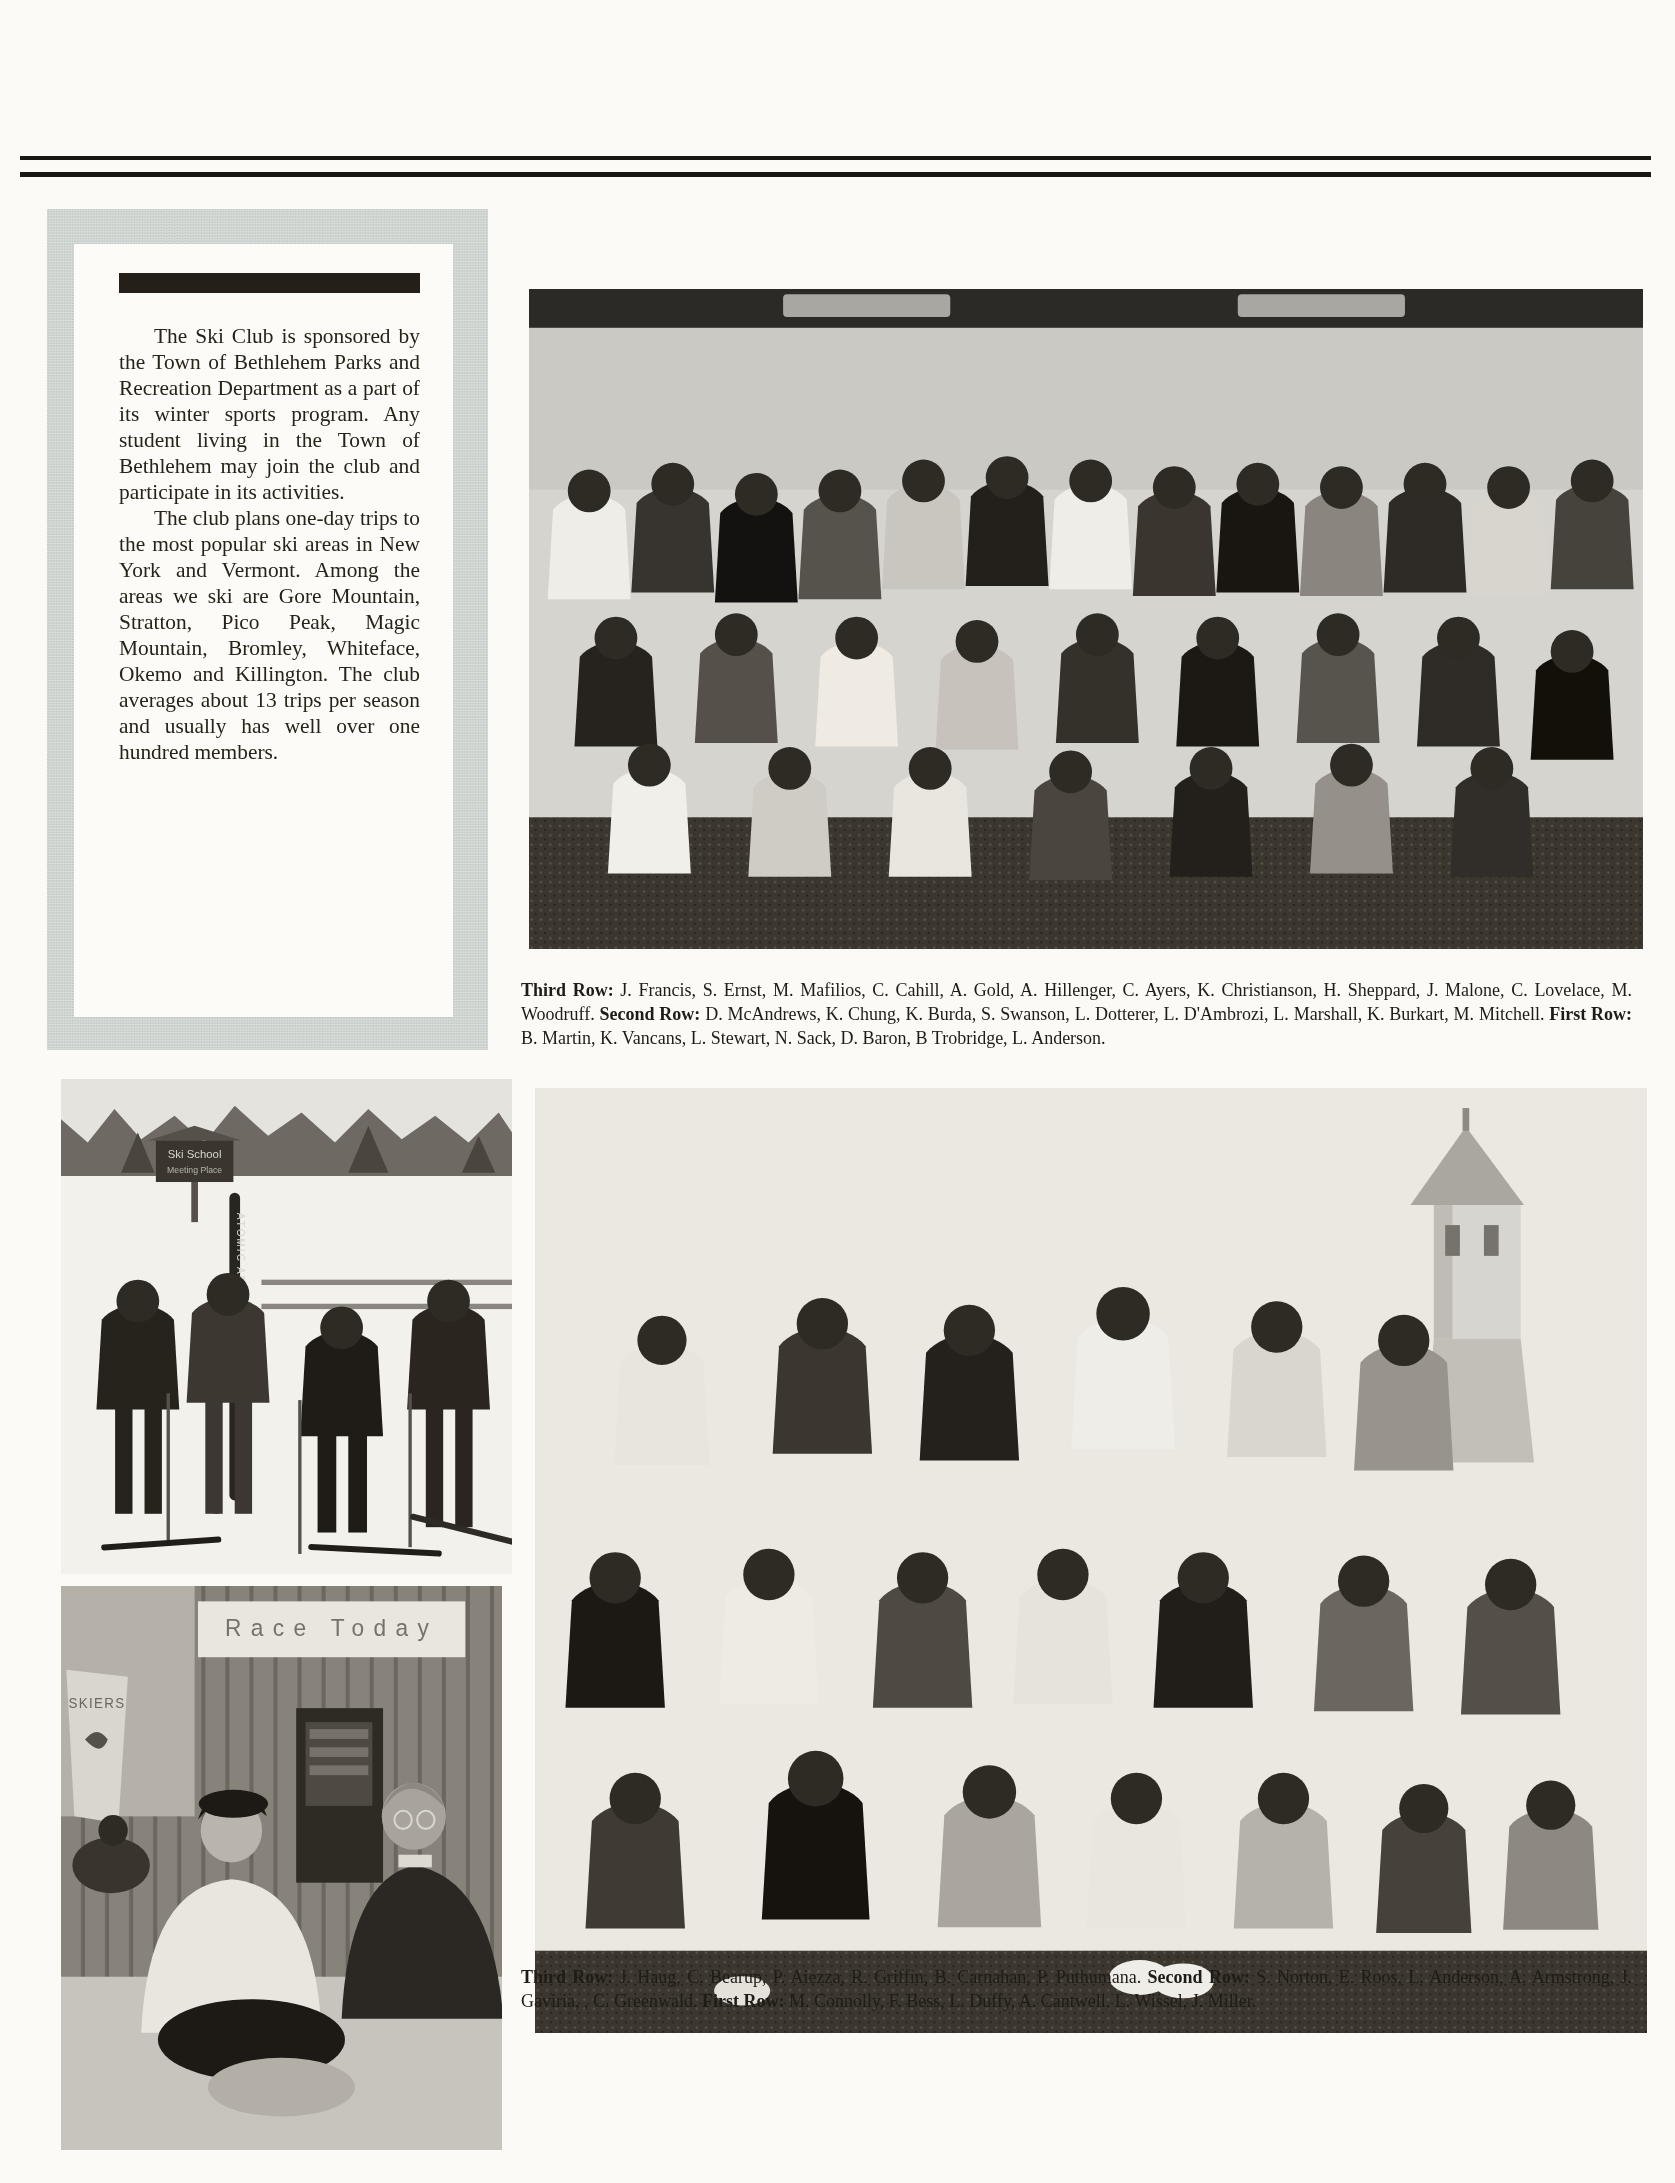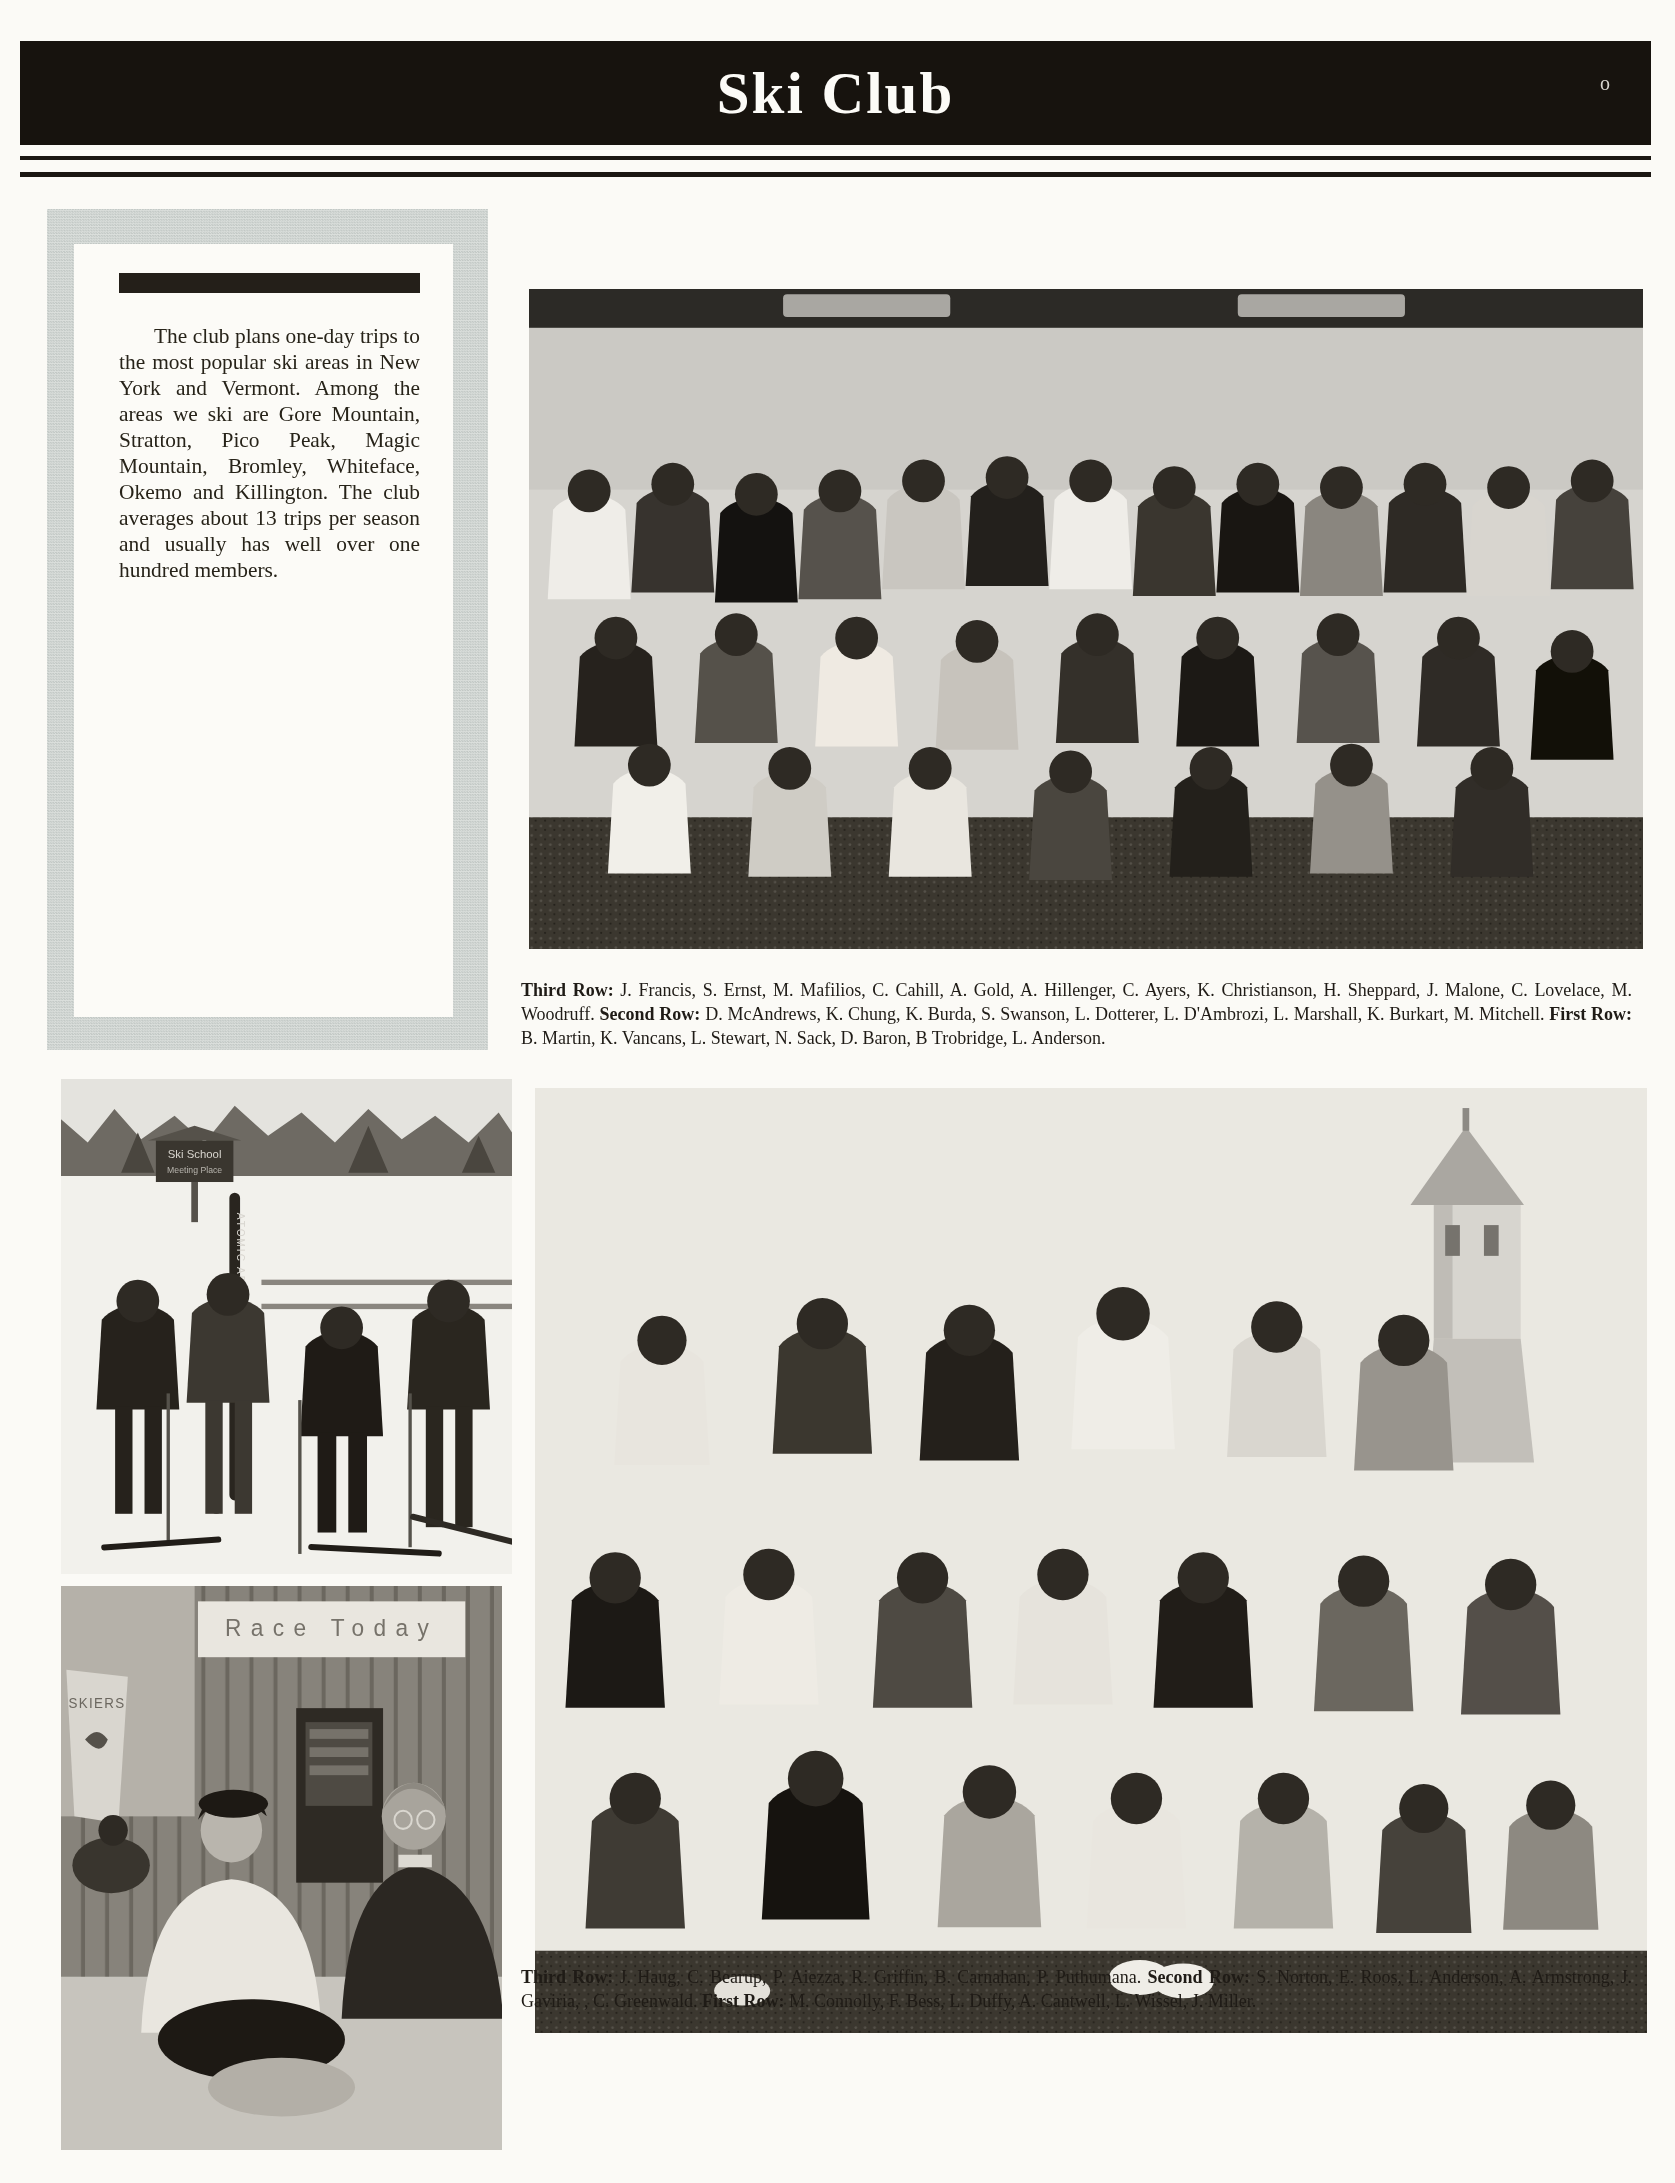--- a/index.html
+++ b/index.html
@@ -76,31 +76,28 @@
   }
   .caption b{font-weight:bold;}
   .caption-1{left:521px;top:960px;width:1111px;}
   .caption-2{left:521px;top:1947px;width:1111px;}
 </style>
 </head>
 <body>
 
 <div class="page">
 
-  <header class="banner">
-    <span class="banner-title">Ski Club</span>
-    <span class="banner-mark">o</span>
-  </header>
   <div class="rule rule-1"></div>
   <div class="rule rule-2"></div>
 
   <aside class="sidebar">
     <div class="sidebar-inner">
       <div class="sidebar-bar"></div>
       <div class="sidebar-text">
+        <p>The Ski Club is sponsored by the Town of Bethlehem Parks and Recreation Department as a part of its winter sports program. Any student living in the Town of Bethlehem may join the club and participate in its activities.</p>
         <p>The club plans one-day trips to the most popular ski areas in New York and Vermont. Among the areas we ski are Gore Mountain, Stratton, Pico Peak, Magic Mountain, Bromley, Whiteface, Okemo and Killington. The club averages about 13 trips per season and usually has well over one hundred members.</p>
       </div>
     </div>
   </aside>
 
   <figure class="photo-group-1">
     <svg viewBox="0 0 1666 987" preserveAspectRatio="none">
       <defs>
         <path id="t" d="M-54,-70 C-30,-100 30,-100 54,-70 L62,64 L-62,64 Z"></path>
         <circle id="h" r="32" cy="-98"></circle>

